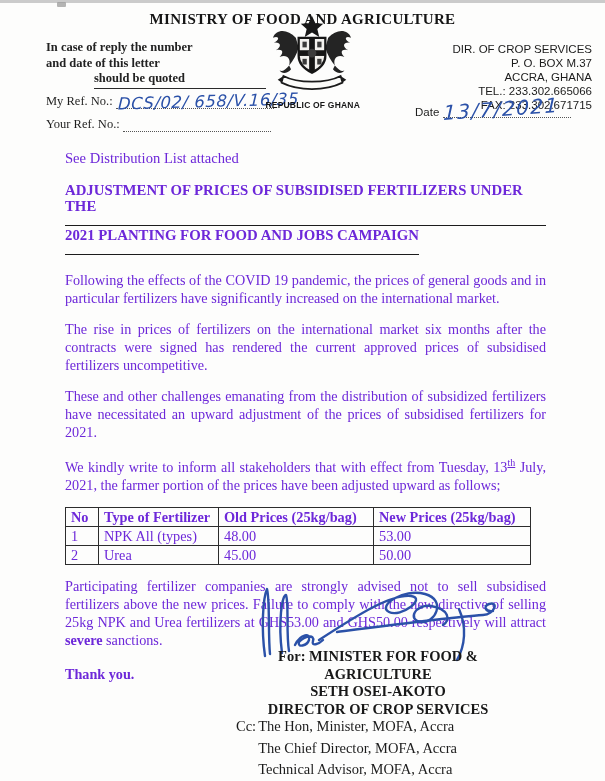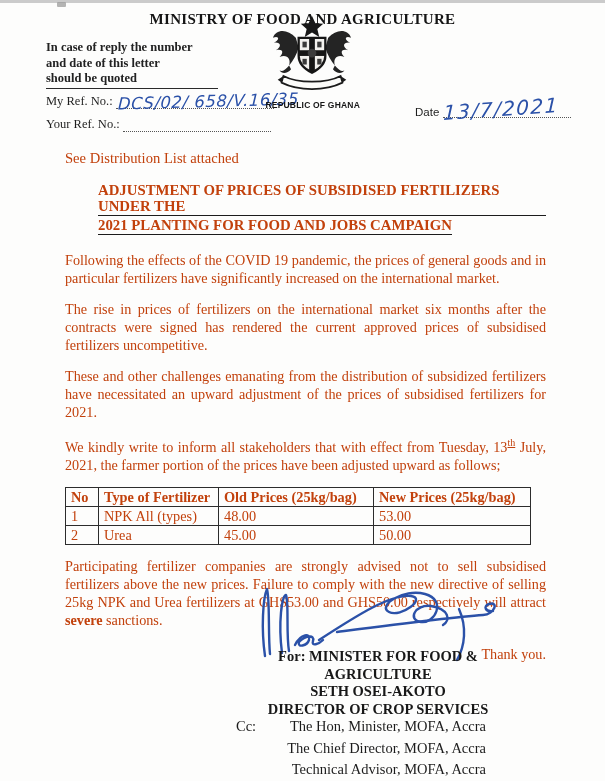--- a/index.html
+++ b/index.html
@@ -12,21 +12,21 @@
   .scan-top { position:absolute; top:0; left:0; right:0; height:3px; background:#cbcbcb; }
   .speck { position:absolute; top:2px; left:57px; width:9px; height:5px; background:#9b9b9b; opacity:.75; border-radius:1px; }
 
   .title {
     position:absolute; top:11px; left:0; width:100%; text-align:center;
     font-weight:bold; font-size:15px; letter-spacing:.3px; color:#151515;
   }
 
   
   .reply-block { position:absolute; top:40px; left:46px; width:190px; font-size:12.5px; line-height:15.5px; color:#222;font-weight:bold; }
-  .reply-line3 { display:inline-block; width:172px; border-bottom:1.6px solid #2a2a2a; padding-bottom:1px; }
+  .reply-line3 { display:inline-block; width:172px; border-bottom:1.6px solid #2a2a2a; padding-bottom:1px;margin-left:48px; }
 
   .ref-row { position:absolute; left:46px; top:93px; font-size:12.5px; white-space:nowrap; }
   .dotted { display:inline-block; border-bottom:1.6px dotted #555; position:relative; vertical-align:bottom; }
   .myref-dotted { width:158px; height:16px; }
   .hand {
     color:#2b51a8; font-family:"DejaVu Sans",sans-serif; font-style:italic;
     white-space:nowrap;
   }
   .myref-hand { position:absolute; left:2px; bottom:-3px; font-size:16.5px; transform:rotate(-1.6deg) skewX(-4deg); letter-spacing:.5px; }
 
@@ -40,40 +40,40 @@
   
   .addr {
     position:absolute; top:42px; right:13px; text-align:right;
     font-family:"Liberation Sans",sans-serif; font-size:11.5px; line-height:14px; color:#1b1b1b;
   }
   .date-row { position:absolute; top:102px; right:22px; width:168px; font-family:"Liberation Sans",sans-serif; font-size:11.5px; }
   .date-dotted { width:128px; height:16px; }
   .date-hand { position:absolute; left:0px; bottom:-4px; font-size:20px; transform:rotate(-4deg) skewX(-6deg); letter-spacing:1.5px; }
 
   
-  .letter { position:absolute; left:65px; top:149px; width:481px; font-size:14.2px; line-height:18px; text-align:justify; color:#c2410c; }
+  .letter { position:absolute; left:65px; top:149px; width:481px; font-size:14.2px; line-height:18px; text-align:justify; color:#6d28d9; }
   .note { text-align:left; margin-bottom:15px; font-size:14.6px; }
   .subject { margin-bottom:16px; text-align:left; }
-  .subject span { display:inline-block; font-weight:bold; font-size:14.8px; border-bottom:1.7px solid #1c1c1c; padding-bottom:1px; line-height:16px;margin-left:33px; }
+  .subject span { display:inline-block; font-weight:bold; font-size:14.8px; border-bottom:1.7px solid #1c1c1c; padding-bottom:11px; line-height:16px; }
   .letter p { margin-bottom:13px; }
   .p4 { margin-bottom:10px; }
   sup { font-size:10px; vertical-align:super;text-decoration:underline; }
 
   table.prices { border-collapse:collapse; width:465px; margin-bottom:12px; font-size:14.3px; table-layout:fixed; }
   table.prices th, table.prices td { border:1.6px solid #2c2c2c; padding:0 5px; height:19px; text-align:left; font-weight:normal; }
   table.prices th { font-weight:bold; }
   .col-no { width:33px; } .col-type { width:120px; } .col-old { width:155px;margin-top:29px; } .col-new { width:157px; }
 
-  .closing { text-align:right; margin-top:16px; }
+  .closing { text-align:left; margin-top:16px;font-weight:bold; }
 
   .sig-svg { position:absolute; left:253px; top:582px; }
 
   .sign-block { position:absolute; left:228px; top:648px; width:300px; text-align:center; font-weight:bold; font-size:14.5px; line-height:17.5px; color:#181818; }
 
-  .cc-block { position:absolute; left:236px; top:716px; display:flex; gap:31px; font-size:14.5px; line-height:21.5px; color:#1c1c1c;text-align:right; }
+  .cc-block { position:absolute; left:236px; top:716px; display:flex; gap:2px; font-size:14.5px; line-height:21.5px; color:#1c1c1c; }
 </style>
 </head>
 <body>
 
 <div class="page">
   <div class="scan-top"></div>
   <div class="speck"></div>
 
   <div class="title">MINISTRY OF FOOD AND AGRICULTURE</div>
 
@@ -115,20 +115,27 @@
       <rect x="55.5" y="28" width="4.5" height="6" fill="#3a3a3a"></rect>
       <rect x="40" y="46" width="4.5" height="6" fill="#3a3a3a"></rect>
       <rect x="55.5" y="46" width="4.5" height="6" fill="#3a3a3a"></rect>
 
       <path d="M20 64 C35 72 65 72 80 64 L82 71 C64 80 36 80 18 71 Z" fill="#fbfbf9" stroke="#1b1b1b" stroke-width="1.8"></path>
       <path d="M20 64 L14 68 L18 71 Z M80 64 L86 68 L82 71 Z" fill="#1b1b1b"></path>
     </svg>
     <div class="emblem-caption">REPUBLIC OF GHANA</div>
   </div>
 
+  <div class="addr">
+    <div>DIR. OF CROP SERVICES</div>
+    <div>P. O. BOX M.37</div>
+    <div>ACCRA, GHANA</div>
+    <div>TEL.: 233.302.665066</div>
+    <div>FAX: 233.302.671715</div>
+  </div>
 
   <div class="date-row">
     <span>Date</span>
     <span class="dotted date-dotted">
       <span class="hand date-hand">13/7/2021</span>
     </span>
   </div>
 
   <div class="letter">
     <div class="note">See Distribution List attached</div>

